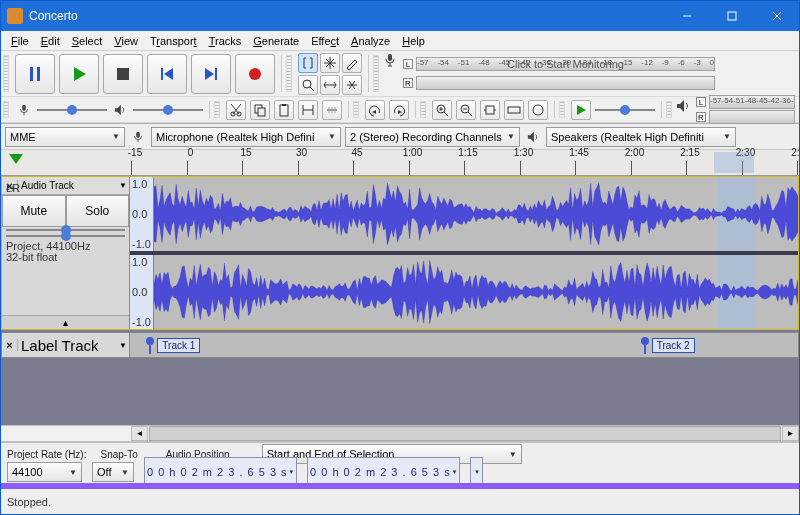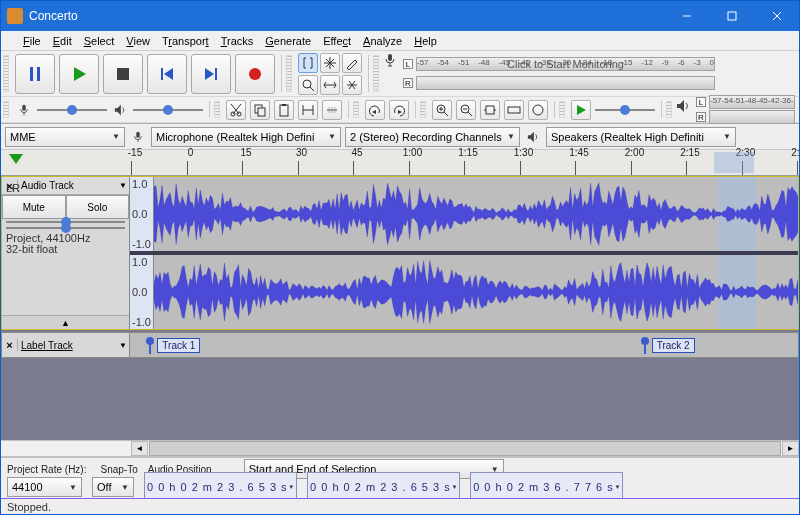--- a/index.html
+++ b/index.html
@@ -6,21 +6,21 @@
   html,body{width:800px;height:515px;overflow:hidden;background:#fff;}
   .win{width:800px;height:515px;border:1px solid #0a5bcc;display:flex;flex-direction:column;}
   
   .titlebar{height:30px;background:#1f6fd8;display:flex;align-items:center;color:#fff;}
   .titlebar .appicon{width:16px;height:16px;margin:0 6px;background:#d88b2f;border-radius:2px;}
   .titlebar .title{flex:0 0 auto;font-size:12px;}
   .titlebar .spacer{flex:1;}
   .titlebar .winbtn{width:45px;height:30px;display:flex;align-items:center;justify-content:center;}
   .winbtn svg{stroke:#fff;stroke-width:1;fill:none;}
   
-  .menubar{height:20px;background:#f0f0f0;display:flex;align-items:center;padding:0 16px;border-bottom:1px solid #d0d0d0;}
+  .menubar{height:20px;background:#f0f0f0;display:flex;align-items:center;padding:0 4px;border-bottom:1px solid #d0d0d0;}
   .menubar .mi{padding:2px 6px;cursor:default;}
   .menubar .mi u{text-decoration:underline;}
   
   .toolbars{background:#f0f0f0;border-bottom:1px solid #b0b0b0;}
   .tbrow{display:flex;align-items:stretch;height:46px;border-bottom:1px solid #d8d8d8;}
   .tbrow.short{height:26px;}
   .tbgrip{width:6px;background:repeating-linear-gradient(#bfbfbf 0 1px,transparent 1px 3px);margin:4px 2px 4px 2px;border:1px solid #d8d8d8;}
   .tbsec{display:flex;align-items:center;padding:2px 4px;gap:4px;}
   .sep{width:1px;background:#c8c8c8;margin:4px 2px;}
   
@@ -57,21 +57,21 @@
   .ruler .sel{position:absolute;top:2px;bottom:2px;background:rgba(120,160,220,.35);}
   
   .trackarea{flex:1;background:#7b7b90;overflow:hidden;position:relative;}
   .atrack{display:flex;border:1px solid #cbbb28;background:#bdbdbd;}
   .tpanel{width:128px;background:#d8d8d8;border-right:1px solid #888;display:flex;flex-direction:column;}
   .tpanel .hdr{display:flex;align-items:center;height:18px;background:#dcdcdc;border-bottom:1px solid #aaa;}
   .tpanel .hdr .x{width:16px;text-align:center;border-right:1px solid #aaa;font-weight:bold;}
   .tpanel .hdr .nm{flex:1;padding:0 3px;font-size:10px;}
   .tpanel .hdr .dd{width:12px;text-align:center;font-size:8px;}
   .tpanel .ms{display:flex;}
-  .tpanel .ms button{flex:1;height:24px;font-size:10px;background:linear-gradient(#fafafa,#e4e4e4);border:1px solid #9c9c9c;}
+  .tpanel .ms button{flex:1;height:32px;font-size:12px;background:linear-gradient(#fafafa,#e4e4e4);border:1px solid #9c9c9c;}
   .tpanel .pslide{padding:2px 4px;}
   .tpanel .pslide .lab{display:flex;justify-content:space-between;font-size:8px;color:#333;}
   .tpanel .pslide .tr{height:2px;background:#888;position:relative;}
   .tpanel .pslide .tr .th{position:absolute;top:-4px;width:10px;height:10px;border-radius:50%;background:#4a7cd8;left:50%;margin-left:-5px;}
   .tpanel .info{font-size:9px;color:#333;padding:2px 4px;line-height:11px;}
   .tpanel .coll{height:14px;display:flex;align-items:center;justify-content:center;background:#d0d0d0;border-top:1px solid #aaa;font-size:9px;}
   .wavecol{flex:1;display:flex;flex-direction:column;}
   .chan{height:74px;display:flex;}
   .vscale{width:24px;background:#dde5f4;border-right:1px solid #888;display:flex;flex-direction:column;justify-content:space-between;font-size:8px;color:#333;padding:1px 2px;}
   .wave{flex:1;background:#bdbdbd;position:relative;overflow:hidden;}
@@ -90,21 +90,21 @@
   .hscroll{height:17px;background:#f0f0f0;display:flex;align-items:center;border-top:1px solid #c0c0c0;border-bottom:1px solid #c0c0c0;}
   .hscroll .arrow{width:17px;height:15px;background:#e4e4e4;border:1px solid #b8b8b8;display:flex;align-items:center;justify-content:center;font-size:8px;}
   .hscroll .trackbar{flex:1;height:15px;background:#ededed;position:relative;margin:0 1px;}
   .hscroll .thumb{position:absolute;left:0;width:100%;top:0;bottom:0;background:#cfcfcf;border:1px solid #a8a8a8;}
   
   .selbar{background:#eee;border-top:1px solid #c0c0c0;padding:2px 6px;}
   .selbar .row{display:flex;align-items:center;gap:10px;height:18px;}
   .selbar .lbl{font-size:10px;color:#222;}
   .tcell{display:inline-flex;align-items:center;background:#e6eaf7;border:1px solid #8c90b8;height:30px;padding:0 2px;font-family:monospace;font-size:10px;color:#2a2a70;letter-spacing:1px;}
   .tcell .dd{font-size:7px;margin-left:2px;color:#333;}
-  .statusbar{height:16px;background:#eee;border-top:1px solid #8b5cf6;padding:0 6px;display:flex;align-items:center;font-size:10px;color:#333;}
+  .statusbar{height:31px;background:#eee;border-top:6px solid #8b5cf6;padding:0 6px;display:flex;align-items:center;font-size:10px;color:#333;}
 </style>
 </head>
 <body>
 
 <div class="win">
 
   <div class="titlebar">
     <div class="appicon"></div>
     <div class="title">Concerto</div>
     <div class="spacer"></div>
@@ -558,21 +558,21 @@
                 <path d="M0 37 L0 29.106199459923605 L2 19.367868265272985 L4 24.24659168990612 L6 17.511914048153688 L8 29.696578745414936 L10 17.474740937181824 L12 20.30124868940173 L14 17.188907941924022 L16 28.660569678333204 L18 33.645822405571735 L20 31.17469982983893 L22 31.080361371912346 L24 27.236661460539295 L26 21.63307257298469 L28 12.023425910844836 L30 10.54532945339556 L32 22.88327515250188 L34 33.34795695120017 L36 23.19315095741151 L38 26.031699285253417 L40 10.526871418846074 L42 31.343681359315923 L44 19.87606654086938 L46 9.239026157446322 L48 22.56505275476306 L50 19.82959556377982 L52 19.935082505405806 L54 12.13783238710544 L56 14.626254331166905 L58 31.156876460648053 L60 16.700764797933765 L62 20.58585115370599 L64 30.908695889244346 L66 24.601878523425718 L68 25.937213949978368 L70 8.109634838494642 L72 24.19937391107042 L74 19.398989152040123 L76 33.0477284853716 L78 31.27205420283039 L80 17.154599604792804 L82 14.245878638829861 L84 9.726432872743096 L86 32.97618729348315 L88 19.471743570989773 L90 24.498896477257027 L92 31.356987936838454 L94 13.349621293436162 L96 16.699309146337185 L98 27.78803822265968 L100 30.57238077981321 L102 22.53859427676928 L104 33.99607385488236 L106 20.581470811112702 L108 31.13357174823901 L110 23.071066746235253 L112 33.397918610786455 L114 34.69253147301088 L116 24.408782744937866 L118 26.769149145333202 L120 28.752057472900614 L122 28.724486664843717 L124 27.22214956954994 L126 23.833487034565756 L128 30.02112258283315 L130 27.853706292252802 L132 25.962313203934883 L134 34.962668255102834 L136 33.94750906280173 L138 28.78201091918854 L140 30.11547191881975 L142 31.915504595184697 L144 28.713550971603148 L146 30.62426665070329 L148 35.58927079368137 L150 30.51990184093885 L152 31.878438411592093 L154 34.36794455788185 L156 31.019841986857152 L158 31.166957523801678 L160 32.80168813056443 L162 33.70765443816772 L164 31.970219430043382 L166 33.94558319171534 L168 30.585421066197767 L170 31.831550035194475 L172 35.44995695347808 L174 30.550825077266065 L176 34.36990631018018 L178 34.95996182609473 L180 31.580574299698114 L182 30.703133767174045 L184 28.70104659737813 L186 31.108138497843516 L188 31.150653055455606 L190 27.660858485926838 L192 33.873223783515165 L194 34.03374587915888 L196 30.728917003789924 L198 26.42094526235232 L200 24.58262215590661 L202 35.15260395611758 L204 23.273962838348595 L206 30.470308594649513 L208 21.742867430956764 L210 21.19691807391451 L212 23.11886652732634 L214 22.943857315069376 L216 30.421558486896487 L218 23.546067516138308 L220 20.578121563111214 L222 29.194053233617332 L224 27.17707558272647 L226 24.687217042732634 L228 25.129784298837137 L230 26.15198815412633 L232 28.262788162700325 L234 30.385105343407936 L236 32.154325441117294 L238 21.147677952526415 L240 13.680125988653216 L242 12.362088553461835 L244 15.389694735656544 L246 10.504722410715107 L248 28.16273677324161 L250 26.692952464506554 L252 12.602903283765414 L254 20.573153993806372 L256 19.028110162794878 L258 9.251478162985084 L260 30.26769344785603 L262 6.586489359912122 L264 16.19321785450602 L266 18.86783854040969 L268 5.798255756603957 L270 22.10994034615033 L272 30.085530407874714 L274 5.457925526914121 L276 15.136382899724374 L278 24.43935819661379 L280 21.669155312227243 L282 11.693830785022062 L284 18.428375963019416 L286 15.116234366149715 L288 27.255490644715643 L290 27.62504484670329 L292 28.72498183289209 L294 23.523861365997504 L296 14.733347664154739 L298 24.955951892642886 L300 17.050483864154582 L302 20.570273242662974 L304 19.921571992120914 L306 21.702262104889396 L308 32.69358023185688 L310 26.55493978249936 L312 26.595952458345863 L314 20.841915517323883 L316 34.01632644755014 L318 23.631650421543306 L320 19.96971209827818 L322 34.41602993926454 L324 24.829802021852913 L326 20.59545395954288 L328 23.205858673930933 L330 22.81034519976943 L332 30.607376850191176 L334 26.198711907000117 L336 26.335330071419634 L338 28.85784682789939 L340 33.67368455403146 L342 28.681484050731953 L344 25.74056132218287 L346 29.272031958050523 L348 26.147369158830294 L350 27.277745953967706 L352 31.26336773933106 L354 33.60944524083736 L356 28.39039026480239 L358 34.06106334602962 L360 29.98184112456417 L362 33.030098946985085 L364 34.568056690176746 L366 35.140761534736754 L368 31.411499813001925 L370 31.024764332275513 L372 32.77083959674387 L374 33.942505811969056 L376 32.835582662438675 L378 32.922437323398626 L380 32.23520893892186 L382 31.504734830507704 L384 32.99565974755265 L386 35.4513740939969 L388 30.24904621007925 L390 30.402654518015922 L392 35.67954397644528 L394 33.089649560122005 L396 35.64118653199042 L398 28.782783338799092 L400 30.76706641786772 L402 32.299815459409096 L404 34.148923424074084 L406 35.519863362246966 L408 31.424698922443785 L410 33.49716611830864 L412 24.778396265416532 L414 29.791704298716123 L416 30.40295742301612 L418 23.34411508429873 L420 34.90644255461314 L422 31.944322365565995 L424 30.47775289899665 L426 28.24358422010792 L428 33.74624697355132 L430 26.24386913576349 L432 31.925201948626864 L434 28.25647672702417 L436 16.616856013552987 L438 22.901612205307973 L440 24.467316679098055 L442 32.613920603379015 L444 30.429893819793833 L446 14.225021278481673 L448 27.871551507087645 L450 26.9136271831088 L452 33.2201268135262 L454 10.635784248974403 L456 23.782238406713113 L458 27.51900847481273 L460 19.00203067177212 L462 10.547090128145989 L464 7.597514366492927 L466 19.805311296144573 L468 28.476923899352414 L470 14.987802871006402 L472 27.81486351768571 L474 14.216850175754583 L476 13.199726463710782 L478 31.791104129162918 L480 9.794142071848775 L482 17.942979202136502 L484 19.66736202536877 L486 32.13215311557259 L488 17.60081770501745 L490 7.821168200503404 L492 13.64152378974013 L494 28.272706396027516 L496 12.626189745870011 L498 26.187283031837598 L500 11.15144571002973 L502 21.98483147413203 L504 30.24135505251462 L506 9.845025262865917 L508 24.595242886795624 L510 16.147543064939274 L512 12.49343553155262 L514 11.247071117446563 L516 24.045374947589004 L518 31.790586139008216 L520 20.40464063970388 L522 19.14474991673664 L524 33.954504490699236 L526 18.353537438629253 L528 15.919667075369066 L530 33.74283815770003 L532 18.61322857154653 L534 24.69098506853848 L536 24.572146801796634 L538 30.34256724945803 L540 19.21527546599049 L542 33.74650740331012 L544 28.809259794734928 L546 26.306414422125407 L548 22.782825034153834 L550 25.75807651714848 L552 24.270977225984822 L554 29.02298214410469 L556 28.373992909583862 L558 32.96036774403285 L560 31.95495496452093 L562 30.54602378597737 L564 35.25371275065004 L566 29.078506500549004 L568 28.947652710408313 L570 30.20660032181965 L572 34.15440606169467 L574 35.94906314470927 L576 31.097195396204974 L578 35.166656252070055 L580 33.63757039165277 L582 33.37466458752885 L584 30.93782301151905 L586 33.543657702203596 L588 34.3953403628271 L590 30.996227402356336 L592 32.8184889477271 L594 32.082474385279305 L596 32.44902512967088 L598 34.754326909608864 L600 35.50923528300277 L602 33.12198865960029 L604 30.969368564969816 L606 30.203428300159615 L608 30.118206880285477 L610 30.975710270934172 L612 32.51929685902349 L614 34.73347550529742 L616 33.14914679460541 L618 33.685419521081336 L620 28.097828848348534 L622 34.54441446619664 L624 28.641156577719673 L626 32.90255966466808 L628 29.732894617551143 L630 33.69619860677947 L632 24.18220317462775 L634 23.534997686978294 L636 33.94049572756509 L638 33.642554461804046 L640 24.8845652841875 L640 37 L640 49.1154347158125 L638 40.357445538195954 L636 40.05950427243491 L634 50.46500231302171 L632 49.81779682537225 L630 40.30380139322053 L628 44.267105382448854 L626 41.09744033533192 L624 45.35884342228033 L622 39.45558553380336 L620 45.902171151651466 L618 40.314580478918664 L616 40.85085320539459 L614 39.26652449470258 L612 41.48070314097651 L610 43.02428972906583 L608 43.88179311971452 L606 43.796571699840385 L604 43.03063143503019 L602 40.87801134039971 L600 38.49076471699723 L598 39.245673090391136 L596 41.55097487032912 L594 41.917525614720695 L592 41.1815110522729 L590 43.00377259764366 L588 39.6046596371729 L586 40.456342297796404 L584 43.06217698848095 L582 40.62533541247115 L580 40.36242960834723 L578 38.833343747929945 L576 42.902804603795026 L574 38.05093685529073 L572 39.84559393830533 L570 43.79339967818035 L568 45.05234728959169 L566 44.921493499450996 L564 38.74628724934996 L562 43.45397621402263 L560 42.04504503547907 L558 41.03963225596715 L556 45.62600709041614 L554 44.97701785589531 L552 49.72902277401518 L550 48.24192348285152 L548 51.21717496584617 L546 47.69358557787459 L544 45.19074020526507 L542 40.25349259668988 L540 54.78472453400951 L538 43.65743275054197 L536 49.427853198203366 L534 49.30901493146152 L532 55.38677142845347 L530 40.25716184229997 L528 58.08033292463094 L526 55.64646256137075 L524 40.045495509300764 L522 54.85525008326336 L520 53.595359360296115 L518 42.20941386099178 L516 49.954625052411 L514 62.752928882553434 L512 61.50656446844738 L510 57.85245693506073 L508 49.404757113204376 L506 64.15497473713408 L504 43.75864494748538 L502 52.01516852586797 L500 62.84855428997027 L498 47.812716968162405 L496 61.37381025412999 L494 45.727293603972484 L492 60.358476210259866 L490 66.17883179949659 L488 56.39918229498255 L486 41.86784688442741 L484 54.332637974631226 L482 56.0570207978635 L480 64.20585792815123 L478 42.20889587083708 L476 60.80027353628922 L474 59.78314982424541 L472 46.18513648231429 L470 59.0121971289936 L468 45.523076100647586 L466 54.19468870385543 L464 66.40248563350707 L462 63.45290987185401 L460 54.99796932822788 L458 46.48099152518727 L456 50.21776159328689 L454 63.3642157510256 L452 40.7798731864738 L450 47.0863728168912 L448 46.128448492912355 L446 59.77497872151832 L444 43.57010618020617 L442 41.386079396620985 L440 49.532683320901945 L438 51.09838779469203 L436 57.38314398644701 L434 45.74352327297583 L432 42.074798051373136 L430 47.75613086423651 L428 40.25375302644868 L426 45.75641577989208 L424 43.52224710100335 L422 42.055677634434005 L420 39.09355744538686 L418 50.65588491570127 L416 43.59704257698388 L414 44.20829570128387 L412 49.22160373458347 L410 40.50283388169136 L408 42.57530107755622 L406 38.480136637753034 L404 39.851076575925916 L402 41.700184540590904 L400 43.23293358213228 L398 45.21721666120091 L396 38.35881346800958 L394 40.910350439877995 L392 38.32045602355472 L390 43.59734548198408 L388 43.75095378992075 L386 38.5486259060031 L384 41.00434025244735 L382 42.4952651694923 L380 41.76479106107814 L378 41.077562676601374 L376 41.164417337561325 L374 40.057494188030944 L372 41.22916040325613 L370 42.97523566772448 L368 42.588500186998075 L366 38.859238465263246 L364 39.431943309823254 L362 40.969901053014915 L360 44.01815887543583 L358 39.93893665397038 L356 45.60960973519761 L354 40.39055475916264 L352 42.73663226066894 L350 46.72225404603229 L348 47.852630841169706 L346 44.727968041949474 L344 48.25943867781713 L342 45.31851594926805 L340 40.32631544596854 L338 45.142153172100606 L336 47.664669928580366 L334 47.80128809299988 L332 43.39262314980883 L330 51.18965480023057 L328 50.79414132606907 L326 53.40454604045712 L324 49.17019797814709 L322 39.58397006073546 L320 54.03028790172182 L318 50.368349578456694 L316 39.98367355244986 L314 53.15808448267612 L312 47.40404754165414 L310 47.44506021750064 L308 41.30641976814312 L306 52.2977378951106 L304 54.07842800787908 L302 53.42972675733702 L300 56.949516135845414 L298 49.04404810735711 L296 59.266652335845265 L294 50.476138634002496 L292 45.27501816710791 L290 46.37495515329671 L288 46.74450935528436 L286 58.88376563385029 L284 55.57162403698058 L282 62.30616921497794 L280 52.33084468777275 L278 49.56064180338621 L276 58.863617100275626 L274 68.54207447308588 L272 43.914469592125286 L270 51.89005965384967 L268 68.20174424339604 L266 55.13216145959031 L264 57.80678214549398 L262 67.41351064008788 L260 43.73230655214397 L258 64.74852183701492 L256 54.971889837205126 L254 53.42684600619363 L252 61.397096716234586 L250 47.307047535493446 L248 45.837263226758395 L246 63.495277589284896 L244 58.61030526434345 L242 61.63791144653817 L240 60.31987401134678 L238 52.852322047473585 L236 41.845674558882706 L234 43.614894656592064 L232 45.737211837299675 L230 47.84801184587367 L228 48.87021570116286 L226 49.312782957267366 L224 46.822924417273526 L222 44.80594676638267 L220 53.42187843688879 L218 50.45393248386169 L216 43.57844151310351 L214 51.05614268493062 L212 50.88113347267366 L210 52.80308192608549 L208 52.257132569043236 L206 43.52969140535048 L204 50.726037161651405 L202 38.84739604388242 L200 49.417377844093394 L198 47.57905473764768 L196 43.271082996210076 L194 39.96625412084112 L192 40.126776216484835 L190 46.33914151407316 L188 42.84934694454439 L186 42.89186150215649 L184 45.29895340262187 L182 43.296866232825955 L180 42.419425700301886 L178 39.04003817390527 L176 39.63009368981982 L174 43.44917492273394 L172 38.55004304652192 L170 42.168449964805525 L168 43.41457893380223 L166 40.05441680828466 L164 42.029780569956614 L162 40.29234556183228 L160 41.19831186943557 L158 42.83304247619832 L156 42.98015801314285 L154 39.63205544211815 L152 42.12156158840791 L150 43.48009815906115 L148 38.41072920631863 L146 43.37573334929671 L144 45.28644902839685 L142 42.0844954048153 L140 43.88452808118025 L138 45.21798908081146 L136 40.05249093719827 L134 39.037331744897166 L132 48.03768679606512 L130 46.1462937077472 L128 43.97887741716685 L126 50.166512965434244 L124 46.77785043045006 L122 45.27551333515628 L120 45.24794252709938 L118 47.2308508546668 L116 49.59121725506213 L114 39.30746852698912 L112 40.602081389213545 L110 50.92893325376475 L108 42.866428251760986 L106 53.4185291888873 L104 40.00392614511764 L102 51.46140572323072 L100 43.42761922018679 L98 46.21196177734032 L96 57.300690853662815 L94 60.65037870656384 L92 42.64301206316155 L90 49.50110352274297 L88 54.52825642901023 L86 41.02381270651685 L84 64.27356712725691 L82 59.754121361170135 L80 56.84540039520719 L78 42.72794579716961 L76 40.9522715146284 L74 54.60101084795988 L72 49.800626088929576 L70 65.89036516150536 L68 48.06278605002163 L66 49.39812147657428 L64 43.09130411075565 L62 53.41414884629401 L60 57.299235202066235 L58 42.84312353935194 L56 59.373745668833095 L54 61.86216761289456 L52 54.0649174945942 L50 54.17040443622018 L48 51.43494724523694 L46 64.76097384255368 L44 54.12393345913062 L42 42.65631864068408 L40 63.47312858115393 L38 47.96830071474658 L36 50.80684904258849 L34 40.65204304879983 L32 51.11672484749812 L30 63.45467054660444 L28 61.976574089155164 L26 52.36692742701531 L24 46.763338539460705 L22 42.919638628087654 L20 42.82530017016107 L18 40.354177594428265 L16 45.339430321666796 L14 56.81109205807598 L12 53.69875131059827 L10 56.52525906281818 L8 44.30342125458506 L6 56.488085951846315 L4 49.75340831009388 L2 54.63213173472701 L0 44.8938005400764 Z" fill="#4b4bd8" stroke="#2b2bb0" stroke-width="0.3"></path>
               </svg>
             </div>
         </div>
       </div>
     </div>
 
     <div class="ltrack">
       <div class="tpanel" style="flex-direction:row;align-items:center;height:100%;">
         <div class="x" style="width:16px;text-align:center;border-right:1px solid #aaa;font-weight:bold;">×</div>
-        <div style="flex:1;padding:0 3px;font-size:10px;text-decoration:underline;">Label Track</div>
+        <div style="flex:1;padding:0 3px;font-size:15px;">Label Track</div>
         <div style="width:12px;font-size:8px;text-align:center;">▼</div>
       </div>
       <div class="labarea" id="labarea">
           <div class="lab" style="left: 2%;">
             <svg class="flag" viewBox="0 0 14 18">
               <circle cx="7" cy="5" r="4" fill="#3b5bd0"></circle>
               <line x1="7" y1="9" x2="7" y2="18" stroke="#3b5bd0" stroke-width="2"></line>
             </svg>
             <span class="box">Track 1</span>
           </div>
@@ -593,21 +593,21 @@
     <div class="trackbar">
         <div class="thumb"></div>
       </div>
     <div class="arrow">►</div>
   </div>
 
   <div class="selbar">
     <div class="row">
       <span class="lbl">Project Rate (Hz):</span>
       <span class="lbl" style="margin-left:4px">Snap-To</span>
-      <span class="lbl" style="">Audio Position</span>
+      <span class="lbl" style="margin-left:18px">Audio Position</span>
       <div class="combo" style="width:260px;margin-left:22px">
           <span>Start and End of Selection</span>
           <span class="dd">▼</span>
         </div>
     </div>
     <div class="row">
       <div class="combo" style="width:75px">
           <span>44100</span>
           <span class="dd">▼</span>
         </div>
@@ -617,21 +617,20 @@
         </div>
       <div class="tcell">
           <span>0 0 h 0 2 m 2 3 . 6 5 3 s</span>
           <span class="dd">▾</span>
         </div>
       <div class="tcell">
           <span>0 0 h 0 2 m 2 3 . 6 5 3 s</span>
           <span class="dd">▾</span>
         </div>
       <div class="tcell">
-          <span>0 0 h 0 2 m 3 6 . 7 7 6 s</span>
           <span class="dd">▾</span>
         </div>
     </div>
   </div>
 
   <div class="statusbar">
       <span>Stopped.</span>
     </div>
 </div>
 

